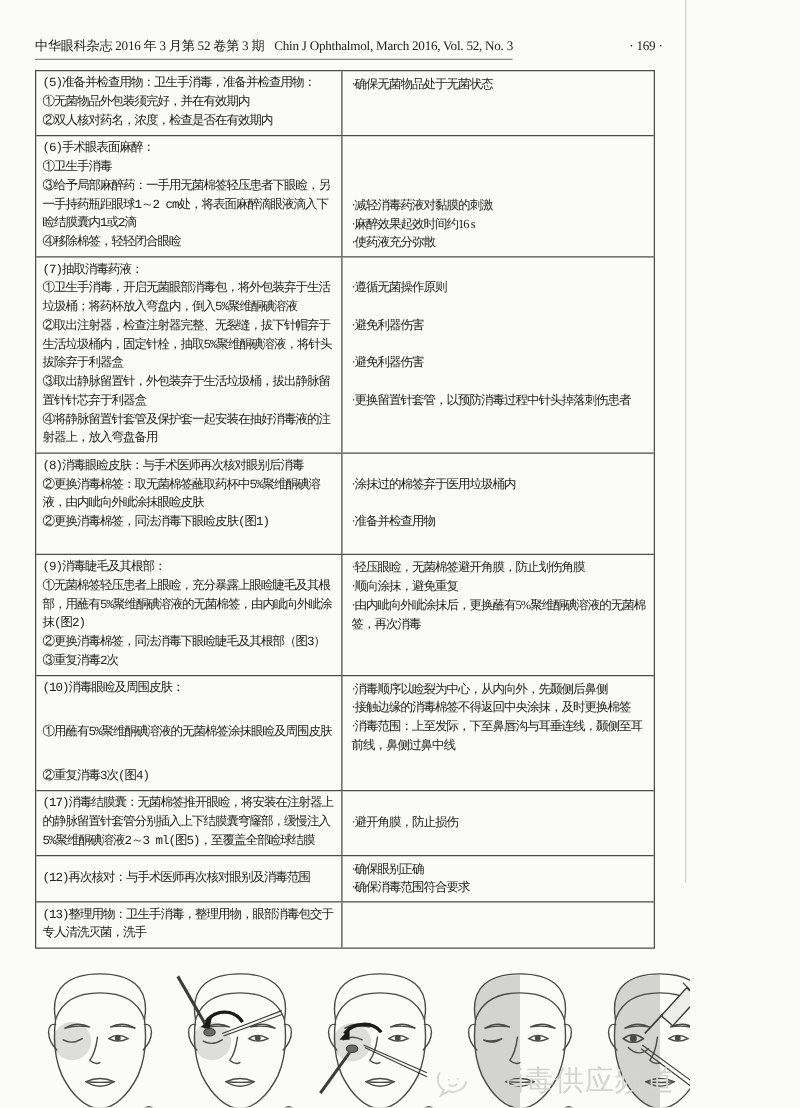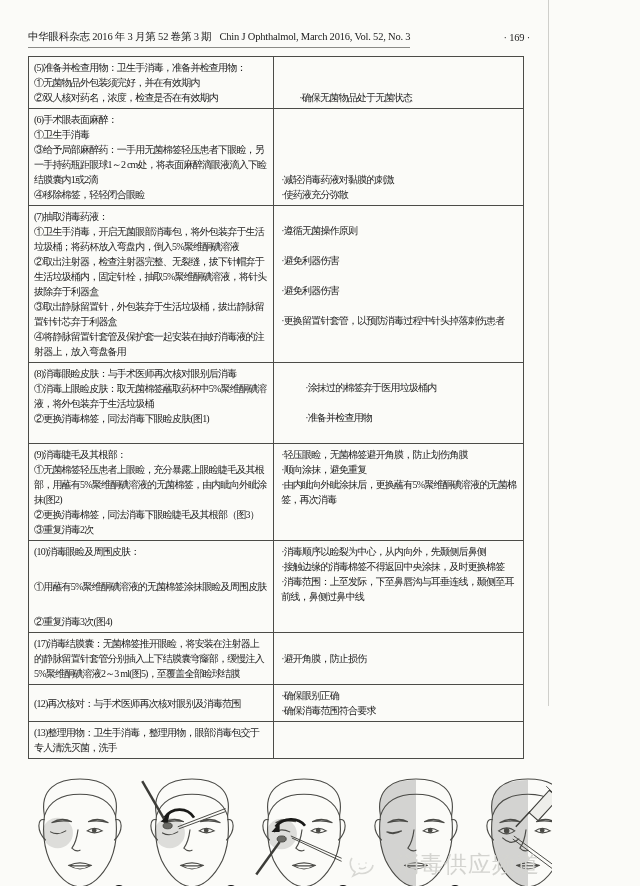--- a/index.html
+++ b/index.html
@@ -12,30 +12,30 @@
           padding:30px 22px 0 28px;font-size:10.5px;letter-spacing:-0.2px;}
   .header-left{border-bottom:1px solid #8b8b87;padding-bottom:3px;white-space:nowrap;}
   .header-en{margin-left:8px;}
   .page-no{font-size:10.5px;white-space:nowrap;margin-top:2px;}
 
   
   .ptable{margin:8px 28px 0 28px;border:1px solid #4c4c48;}
   .trow{display:flex;border-top:1px solid #4c4c48;}
   .trow:first-child{border-top:none;}
   .lcell{width:47.4%;border-right:1px solid #4c4c48;padding:3px 5px 3px 5px;
-         display:flex;flex-direction:column;justify-content:flex-start;}
+         display:flex;flex-direction:column;justify-content:flex-start;font-family:Liberation Mono, monospace;}
   .rcell{flex:1;padding:3px 4px 3px 7px;display:flex;flex-direction:column;justify-content:flex-start;}
   .lline,.note{font-size:10px;line-height:15px;letter-spacing:-0.8px;}
   .note{min-height:15px;}
   
-  .trow:nth-child(1) .rcell{justify-content:flex-end;margin-left:18px;}
+  .trow:nth-child(1) .rcell{justify-content:flex-start;}
   .trow:nth-child(2) .rcell{justify-content:flex-end;}
   .trow:nth-child(3) .rcell{padding-top:17px;}
   .trow:nth-child(3) .note{margin-bottom:15px;}
-  .trow:nth-child(4) .rcell{padding-top:17px;margin-left:24px;}
+  .trow:nth-child(4) .rcell{padding-top:17px;}
   .trow:nth-child(4) .note{margin-bottom:15px;}
   .trow:nth-child(6) .lcell{justify-content:center;gap:20px;}
   .trow:nth-child(7) .rcell{justify-content:center;}
   .trow:nth-child(8) .lcell{justify-content:center;}
 
   
   .figures{display:flex;margin:16px 14px 0 24px;}
   .fig{flex:1;position:relative;}
   .fig-canvas{position:relative;height:130px;}
   .fig svg{display:block;margin:0 auto;}
@@ -85,20 +85,21 @@
       </div>
       <div class="trow">
         <div class="lcell">
           <div class="lline">(6)手术眼表面麻醉：</div>
           <div class="lline">①卫生手消毒</div>
           <div class="lline">③给予局部麻醉药：一手用无菌棉签轻压患者下眼睑，另一手持药瓶距眼球1～2 cm处，将表面麻醉滴眼液滴入下睑结膜囊内1或2滴</div>
           <div class="lline">④移除棉签，轻轻闭合眼睑</div>
         </div>
         <div class="rcell">
           <div class="note">·减轻消毒药液对黏膜的刺激</div>
+          <div class="note">·麻醉效果起效时间约16 s</div>
           <div class="note">·使药液充分弥散</div>
         </div>
       </div>
       <div class="trow">
         <div class="lcell">
           <div class="lline">(7)抽取消毒药液：</div>
           <div class="lline">①卫生手消毒，开启无菌眼部消毒包，将外包装弃于生活垃圾桶；将药杯放入弯盘内，倒入5%聚维酮碘溶液</div>
           <div class="lline">②取出注射器，检查注射器完整、无裂缝，拔下针帽弃于生活垃圾桶内，固定针栓，抽取5%聚维酮碘溶液，将针头拔除弃于利器盒</div>
           <div class="lline">③取出静脉留置针，外包装弃于生活垃圾桶，拔出静脉留置针针芯弃于利器盒</div>
           <div class="lline">④将静脉留置针套管及保护套一起安装在抽好消毒液的注射器上，放入弯盘备用</div>
@@ -106,21 +107,21 @@
         <div class="rcell">
           <div class="note">·遵循无菌操作原则</div>
           <div class="note">·避免利器伤害</div>
           <div class="note">·避免利器伤害</div>
           <div class="note">·更换留置针套管，以预防消毒过程中针头掉落刺伤患者</div>
         </div>
       </div>
       <div class="trow">
         <div class="lcell">
           <div class="lline">(8)消毒眼睑皮肤：与手术医师再次核对眼别后消毒</div>
-          <div class="lline">①消毒上眼睑皮肤：取无菌棉签蘸取药杯中5%聚维酮碘溶液，将外包装弃于生活垃圾桶</div>
+          <div class="lline">②更换消毒棉签：取无菌棉签蘸取药杯中5%聚维酮碘溶液，由内眦向外眦涂抹眼睑皮肤</div>
           <div class="lline">②更换消毒棉签，同法消毒下眼睑皮肤(图1)</div>
         </div>
         <div class="rcell">
           <div class="note">·涂抹过的棉签弃于医用垃圾桶内</div>
           <div class="note">·准备并检查用物</div>
         </div>
       </div>
       <div class="trow">
         <div class="lcell">
           <div class="lline">(9)消毒睫毛及其根部：</div>

